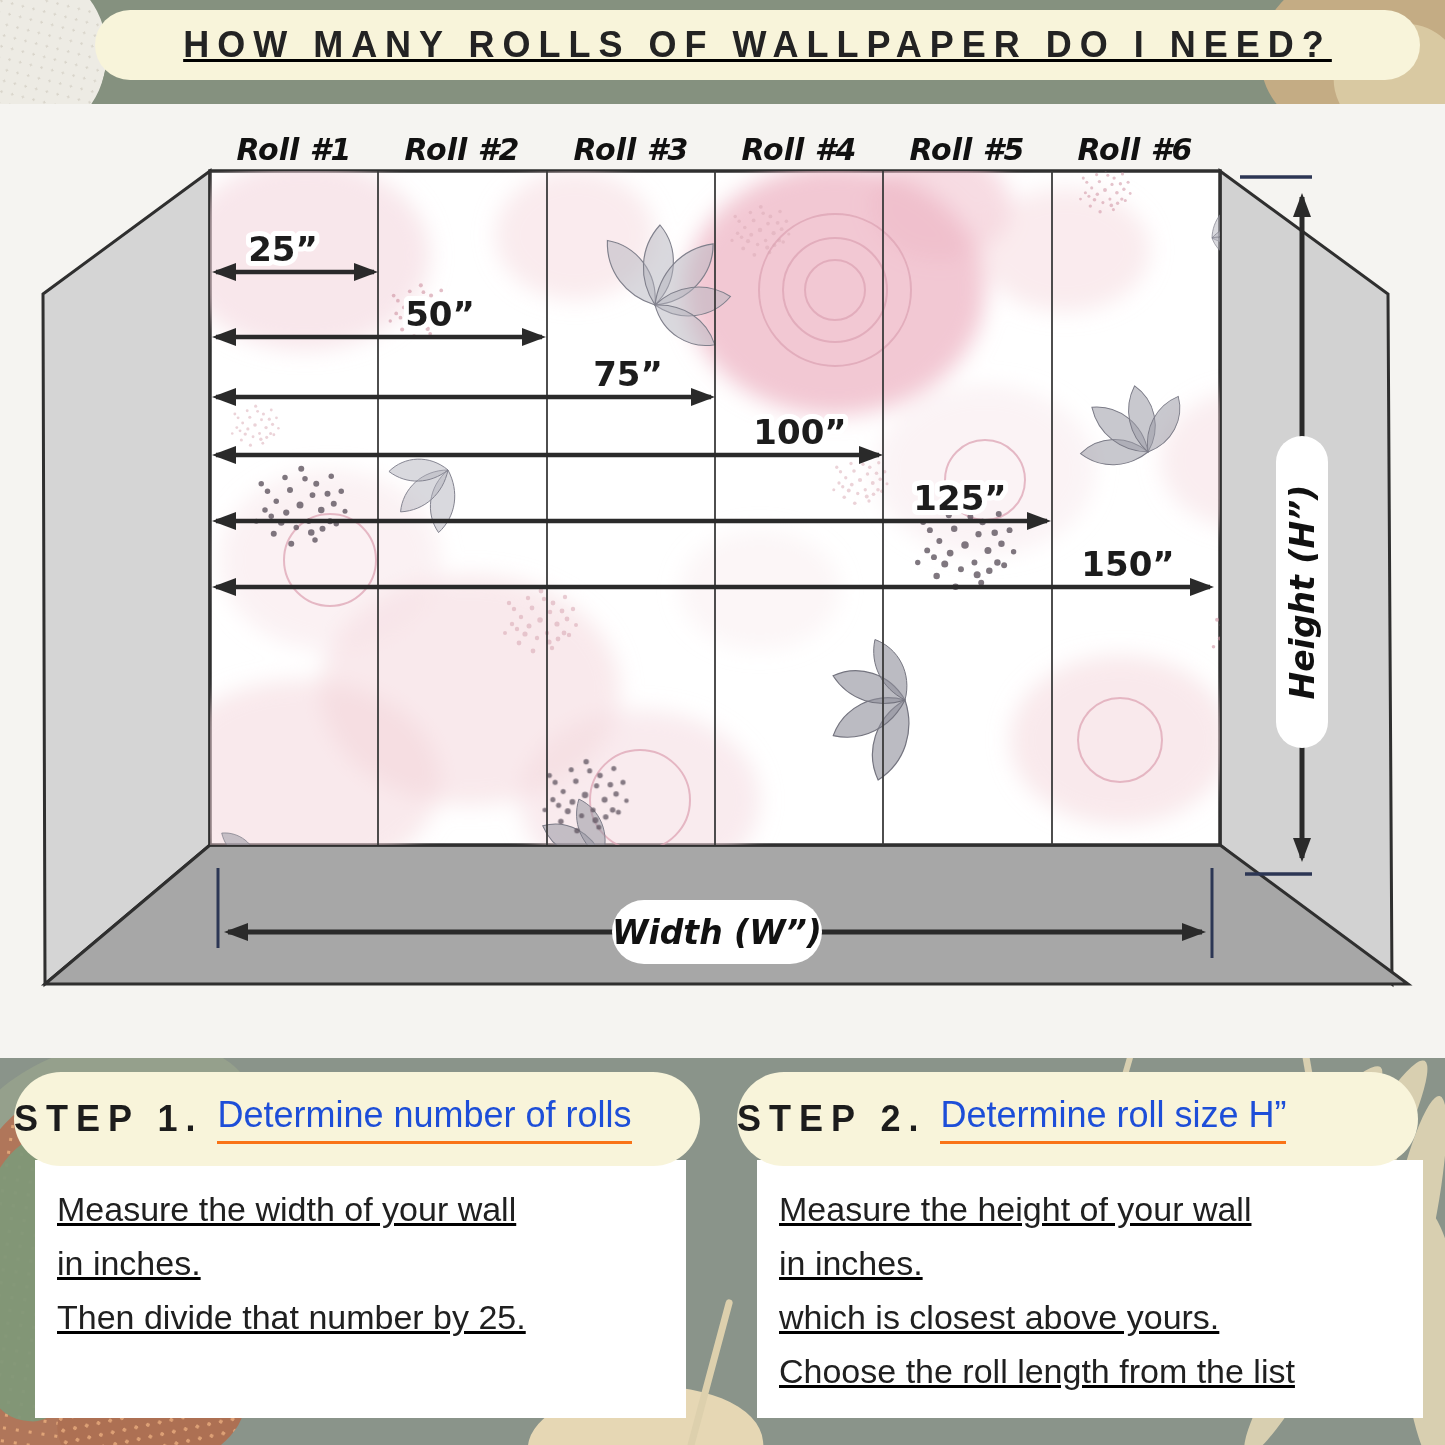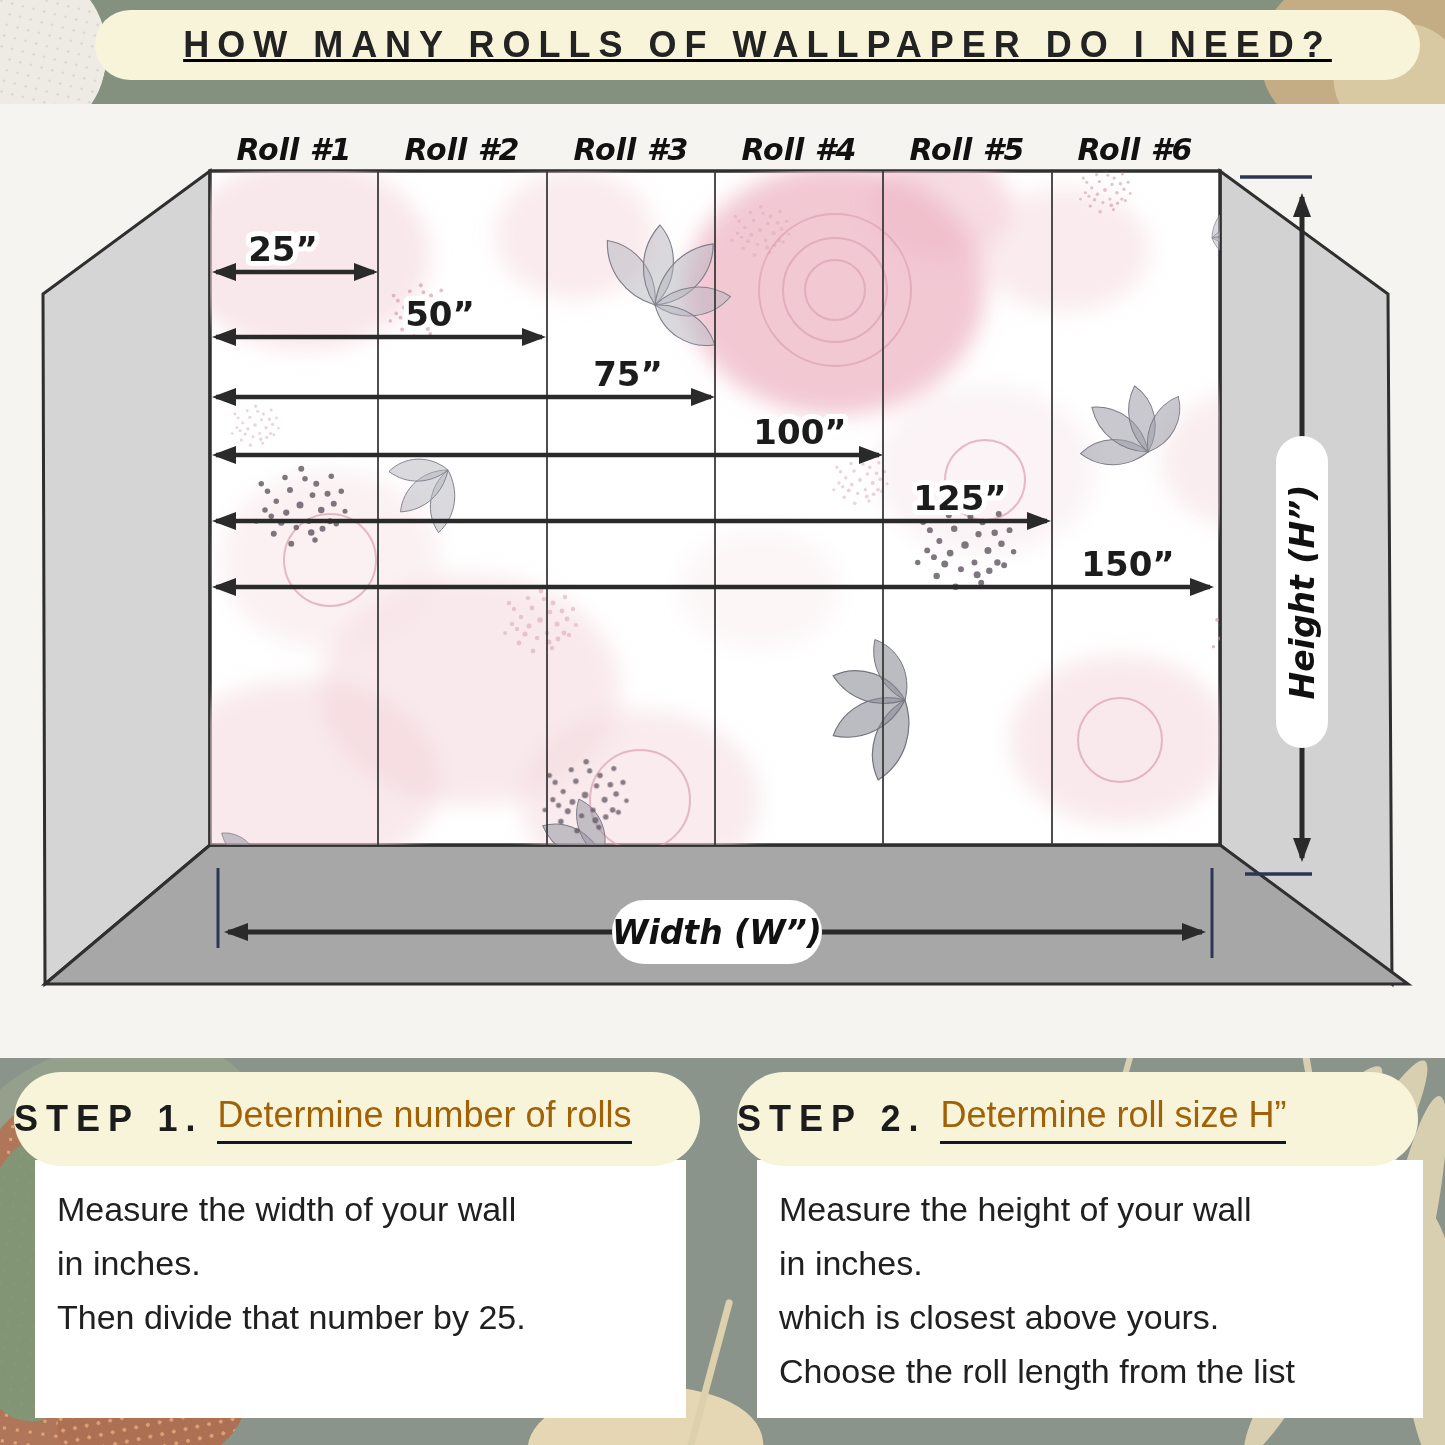--- a/index.html
+++ b/index.html
@@ -47,22 +47,22 @@
   .f6{left:1295px;top:150px;width:36px;height:262px;transform:rotate(30deg);}
   .stem-a{left:1122px;top:-6px;width:6px;height:46px;background:#d8cfb0;transform:rotate(16deg);}
   .stem-b{left:1306px;top:-10px;width:7px;height:58px;background:#d8cfb0;transform:rotate(-10deg);}
 
   
   .pill{position:absolute;height:94px;background:#f8f4da;border-radius:47px;
         display:flex;align-items:center;justify-content:flex-start;white-space:nowrap;z-index:5;}
   .pill1{left:14px;top:14px;width:686px;}
   .pill2{left:737px;top:14px;width:681px;}
   .step-label{font-size:36px;font-weight:700;letter-spacing:8px;color:#1c1c1c;margin-right:14px;}
-  .step-title{font-size:36px;font-weight:400;color:#a16207;border-bottom:3px solid #0f172a;padding-bottom:5px;}
-  .card{position:absolute;top:102px;height:258px;background:#ffffff;z-index:4;}
+  .step-title{font-size:36px;font-weight:400;color:#1d4ed8;border-bottom:3px solid #f97316;padding-bottom:5px;}
+  .card{position:absolute;top:102px;height:258px;background:#ffffff;z-index:4;text-decoration:underline;}
   .card1{left:35px;width:651px;}
   .card2{left:757px;width:666px;}
   .card-body{padding:22px 0 0 22px;}
   .card-line{font-size:34px;line-height:54px;color:#202020;white-space:nowrap;}
 </style>
 </head>
 <body>
 
 <div id="page">
 

